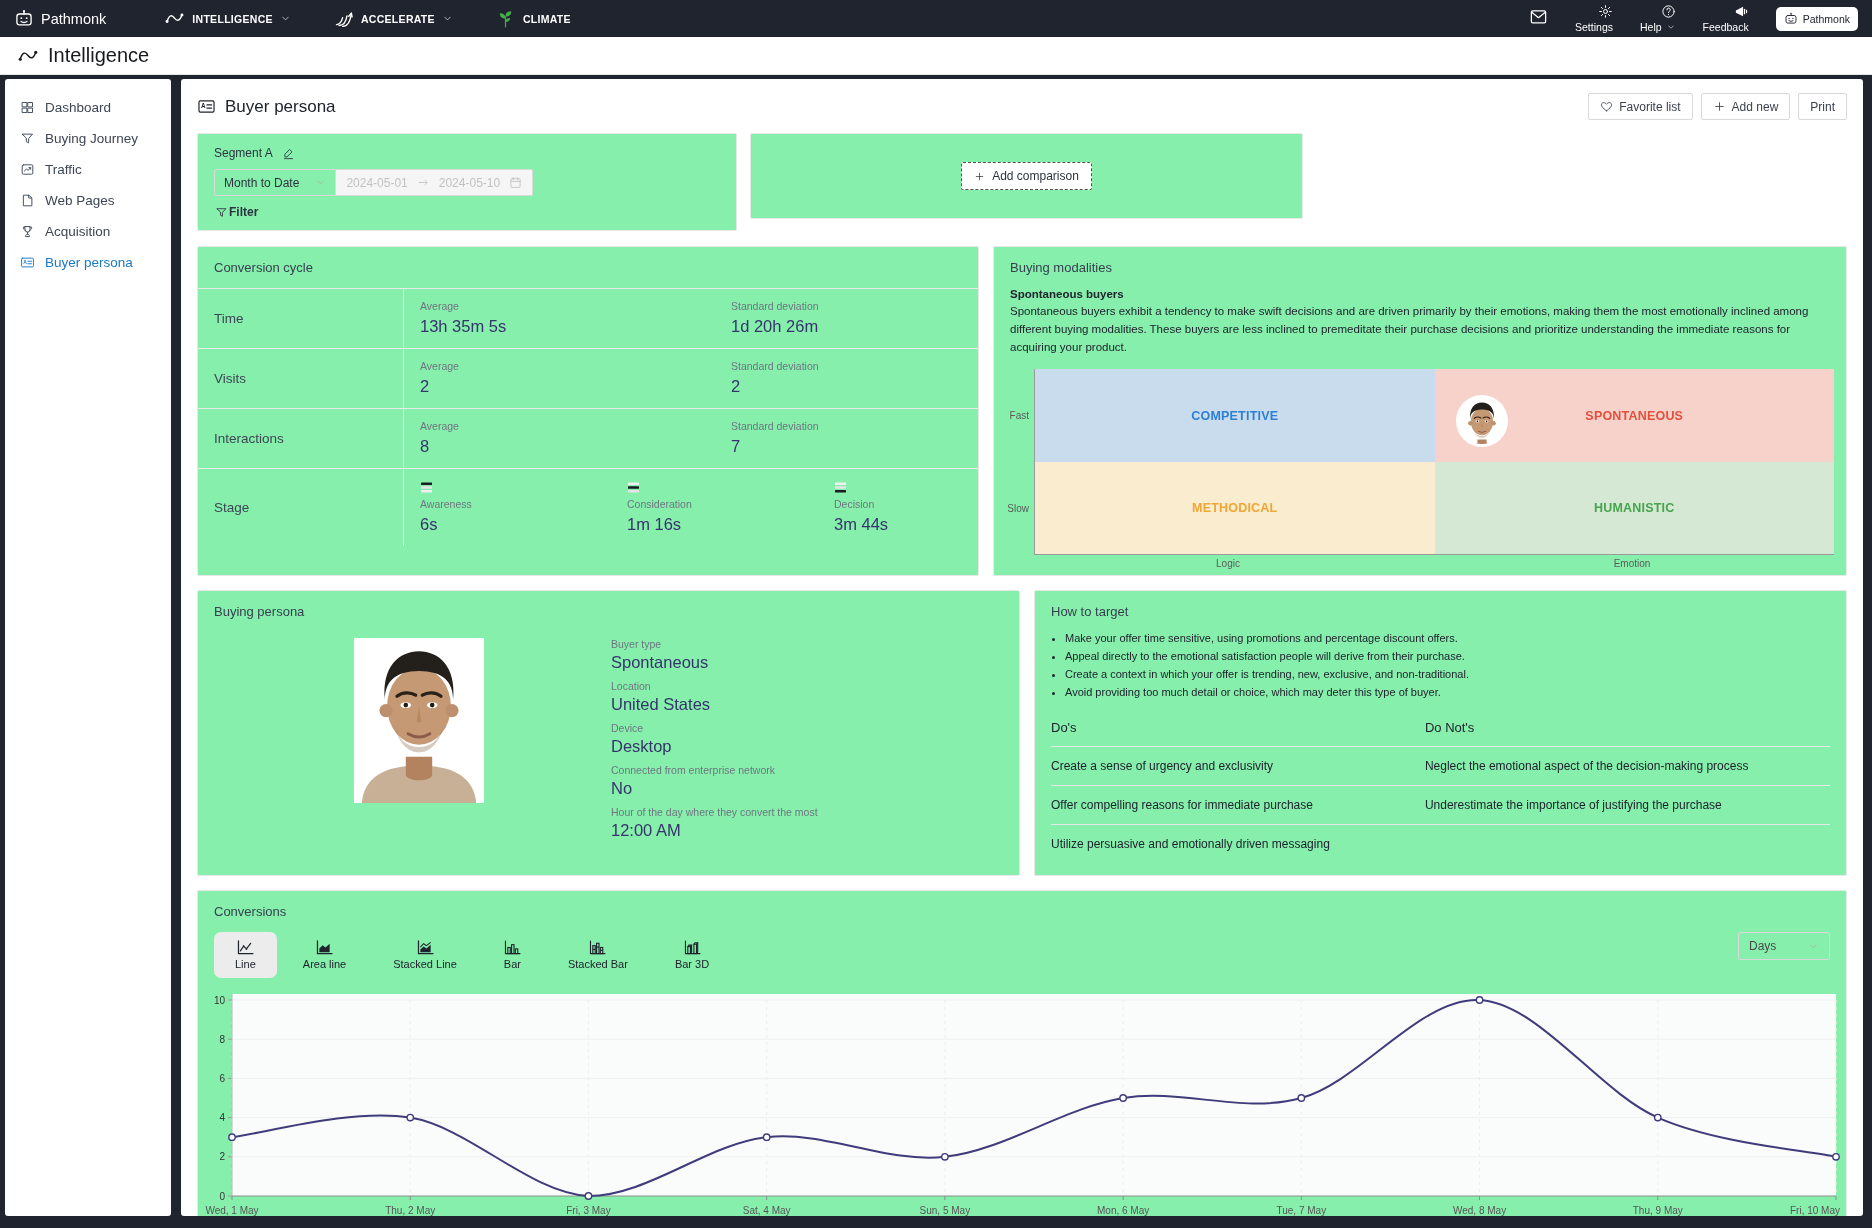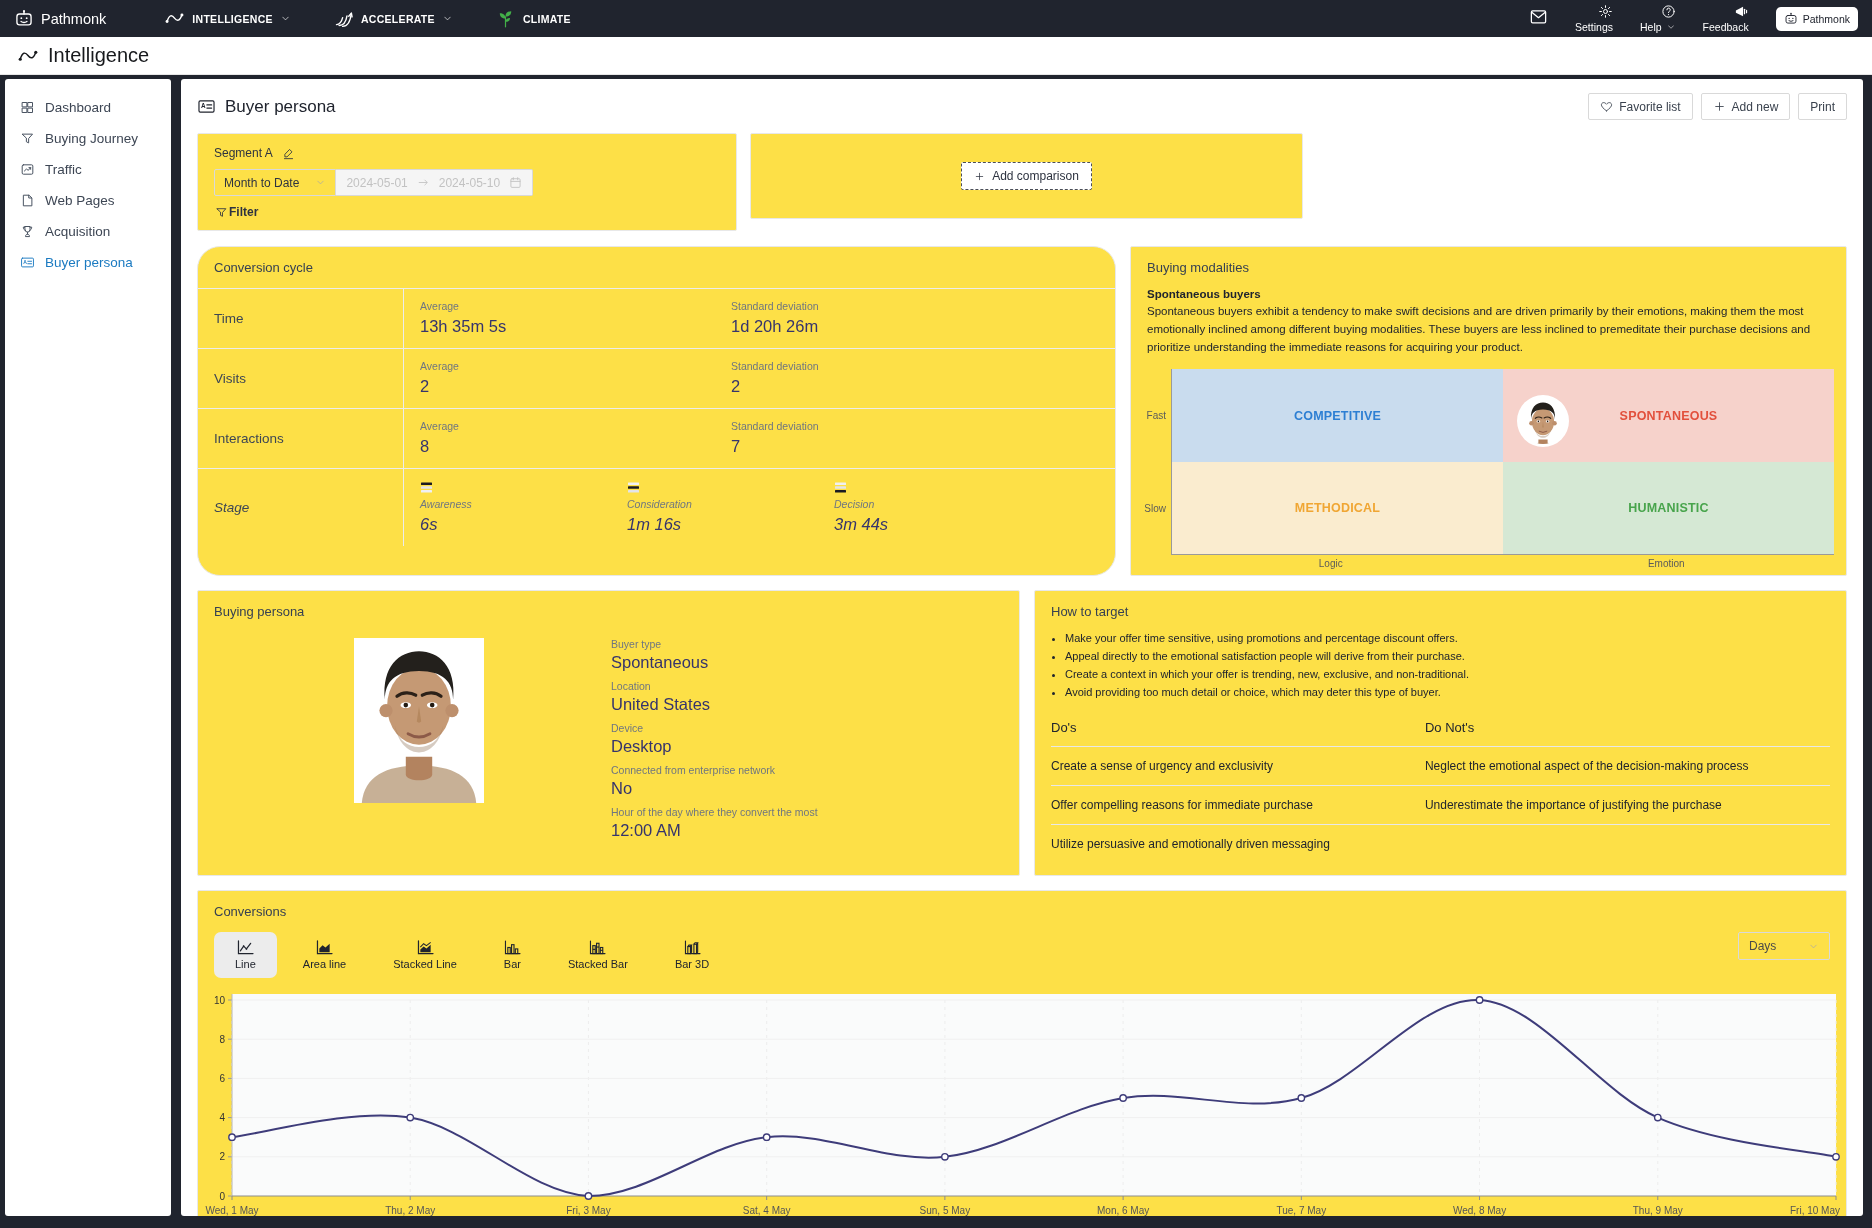--- a/index.html
+++ b/index.html
@@ -85,27 +85,27 @@
   .filter-row .ic { width:13px; height:13px; }
   .cmp-card { width:553px; height:86px; border:1px solid #e8e8e8; border-radius:2px;
               display:flex; align-items:center; justify-content:center; }
   .dashed-btn { display:flex; align-items:center; gap:7px; border:1px dashed #4b4f58;
                 border-radius:2px; padding:6px 12px; font-size:12px; color:#2d3340;
                 background:#fff; cursor:pointer; }
   .dashed-btn .ic { width:11px; height:11px; }
 
   
   .row2, .row3 { display:flex; gap:14px; margin-bottom:14px; }
-  .card { border:1px solid #e8e8e8; border-radius:2px; background:#fde047; }
+  .card { border:1px solid #e8e8e8; border-radius:2px; background:#86efac; }
   .card-title { font-size:13px; color:#374151; padding:13px 16px; }
 
   
-  .cc-card { width:919px; flex:none;border-radius:23px; }
+  .cc-card { width:782px; flex:none; }
   .cc-row { display:flex; border-top:1px solid #ececec; min-height:60px; }
-  .cc-row.stage { min-height:77px;font-style:italic; }
+  .cc-row.stage { min-height:77px; }
   .cc-label { width:206px; flex:none; border-right:1px solid #ececec;
               display:flex; align-items:center; padding-left:16px;
               font-size:13.5px; color:#3d4654; }
   .cc-cells { display:flex; flex:1; align-items:center; padding:10px 0 12px 16px; }
   .cc-cell { width:311px; }
   .cc-row.three .cc-cell { width:207px; }
   .cc-cell .ic { width:13px; height:11px; margin-bottom:5px; }
   .cell-k { font-size:10.5px; color:#6f7680; margin-bottom:5px; }
   .cell-v { font-size:16.5px; font-weight:500; color:#36346c; }
 

